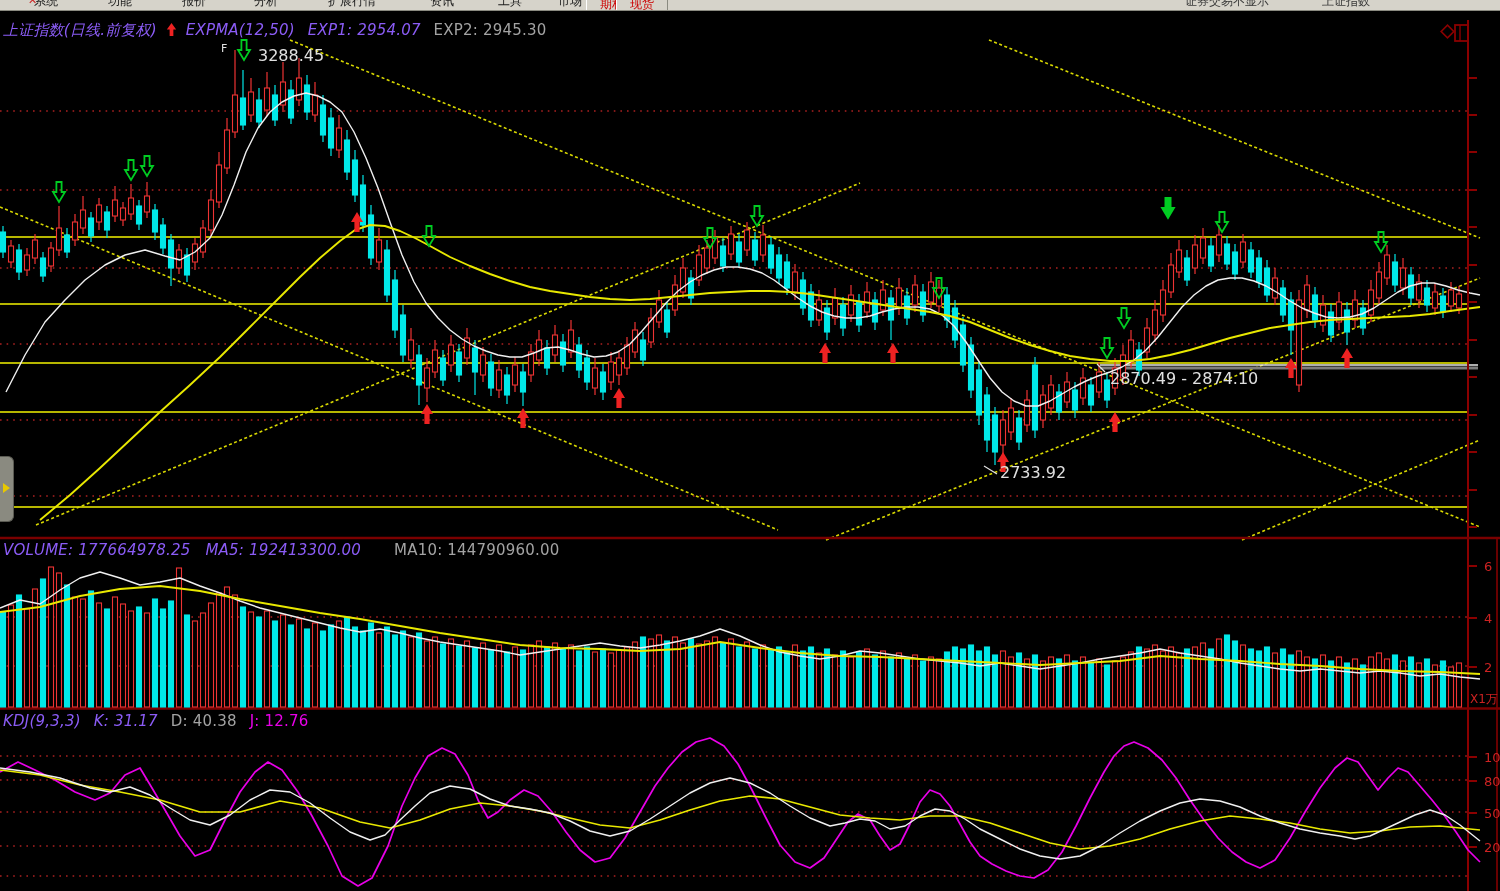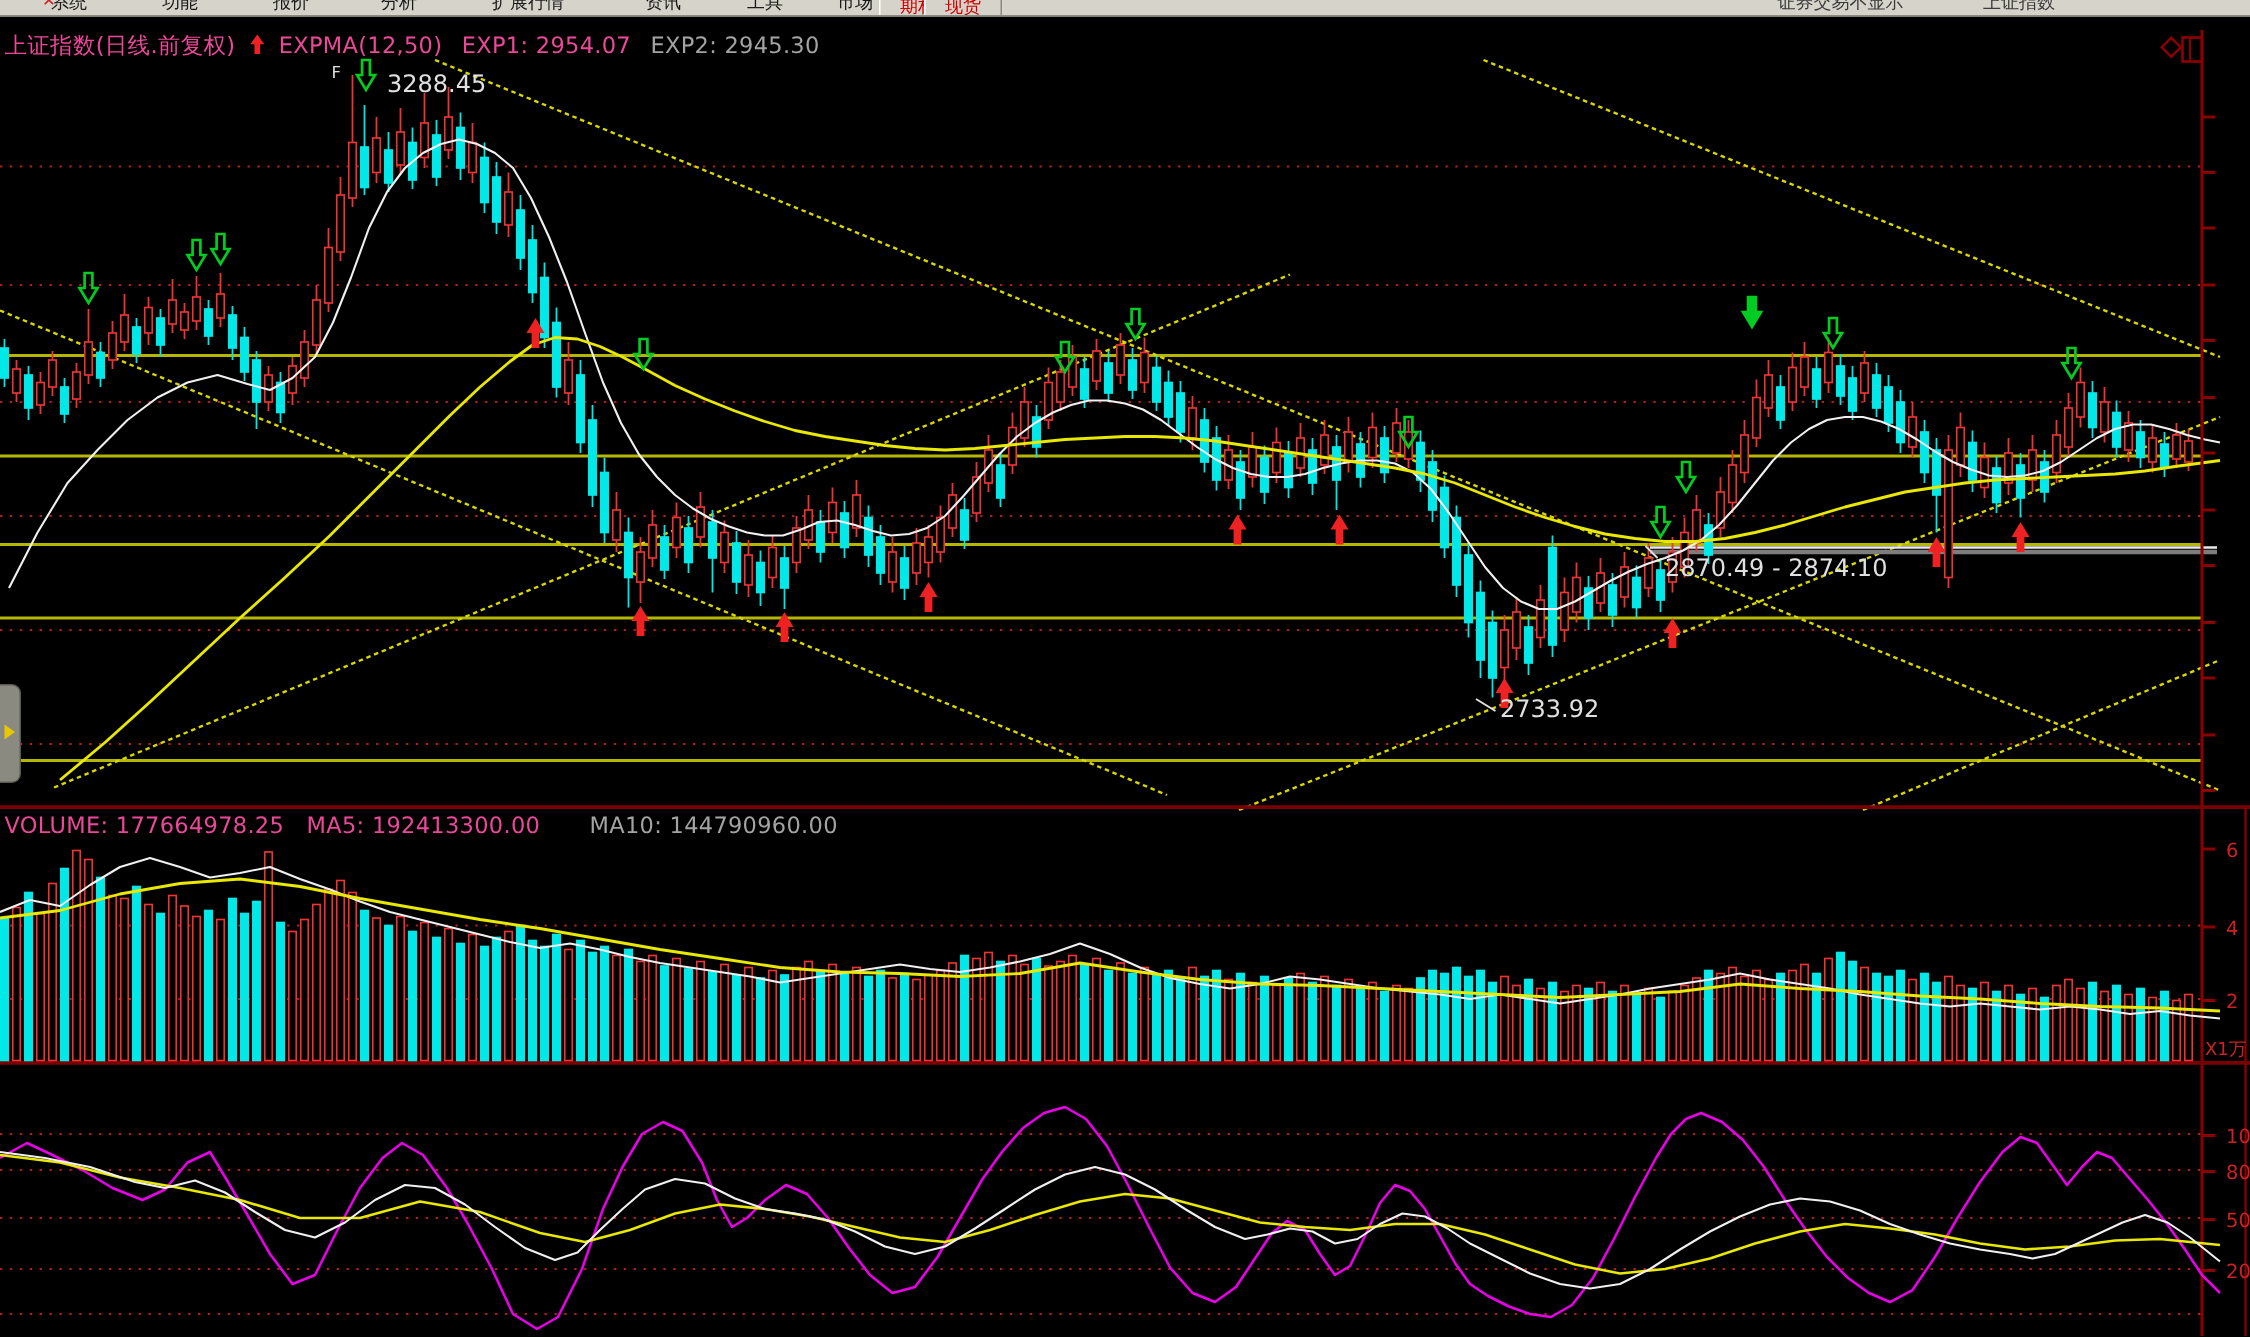--- a/index.html
+++ b/index.html
@@ -8,21 +8,21 @@
   
   #menubar{position:absolute;left:0;top:0;width:1500px;height:10px;background:#d6d3ca;
            border-bottom:1px solid #7d7d74;overflow:hidden;}
   .mi{position:absolute;top:-7px;font-size:12px;color:#1a1a1a;white-space:nowrap;}
   .mbtn{position:absolute;top:-1px;height:14px;padding:0 13px;background:#d6d3ca;
         border:1px solid #8a8a80;border-top-color:#fff;border-left-color:#fff;
         font-size:12px;color:#cc0000;line-height:8px;}
   #menu-close{position:absolute;left:28px;top:-6px;color:#cc2222;font-size:11px;}
   
   .hdr{position:absolute;font-size:15px;white-space:nowrap;letter-spacing:0.2px;}
-  .w{color:#ec4899;} .y{color:#a3a3a3;} .m{color:#e800e8;}
+  .w{color:#8b5cf6;font-style:italic;} .y{color:#a3a3a3;} .m{color:#e800e8;}
   #main-hdr{left:3px;top:21px;}
   #vol-hdr{left:3px;top:541px;}
   #kdj-hdr{left:3px;top:712px;}
   .up-arrow-ico{display:inline-block;width:13px;height:15px;vertical-align:-2px;margin:0 3px;}
   #chart-root{position:absolute;left:0;top:0;width:1500px;height:891px;}
   
   #side-tab{position:absolute;left:0;top:456px;width:13px;height:64px;
             background:#8a8a80;border:1px solid #5a5a52;border-left:none;
             border-radius:0 6px 6px 0;}
   #side-tab .tri{position:absolute;left:3px;top:26px;width:0;height:0;
@@ -934,17 +934,23 @@
     <span class="w" style="margin-left:8px">EXP1: 2954.07</span>
     <span class="y" style="margin-left:8px">EXP2: 2945.30</span>
   </div>
 
   <div class="hdr" id="vol-hdr">
     <span class="w">VOLUME: 177664978.25</span>
     <span class="w" style="margin-left:10px">MA5: 192413300.00</span>
     <span class="y" style="margin-left:28px">MA10: 144790960.00</span>
   </div>
 
+  <div class="hdr" id="kdj-hdr">
+    <span class="w">KDJ(9,3,3)</span>
+    <span class="w" style="margin-left:8px">K: 31.17</span>
+    <span class="y" style="margin-left:8px">D: 40.38</span>
+    <span class="m" style="margin-left:8px">J: 12.76</span>
+  </div>
 
   <div id="side-tab">
     <span class="tri"></span>
   </div>
 </div>
 
 </body></html>

